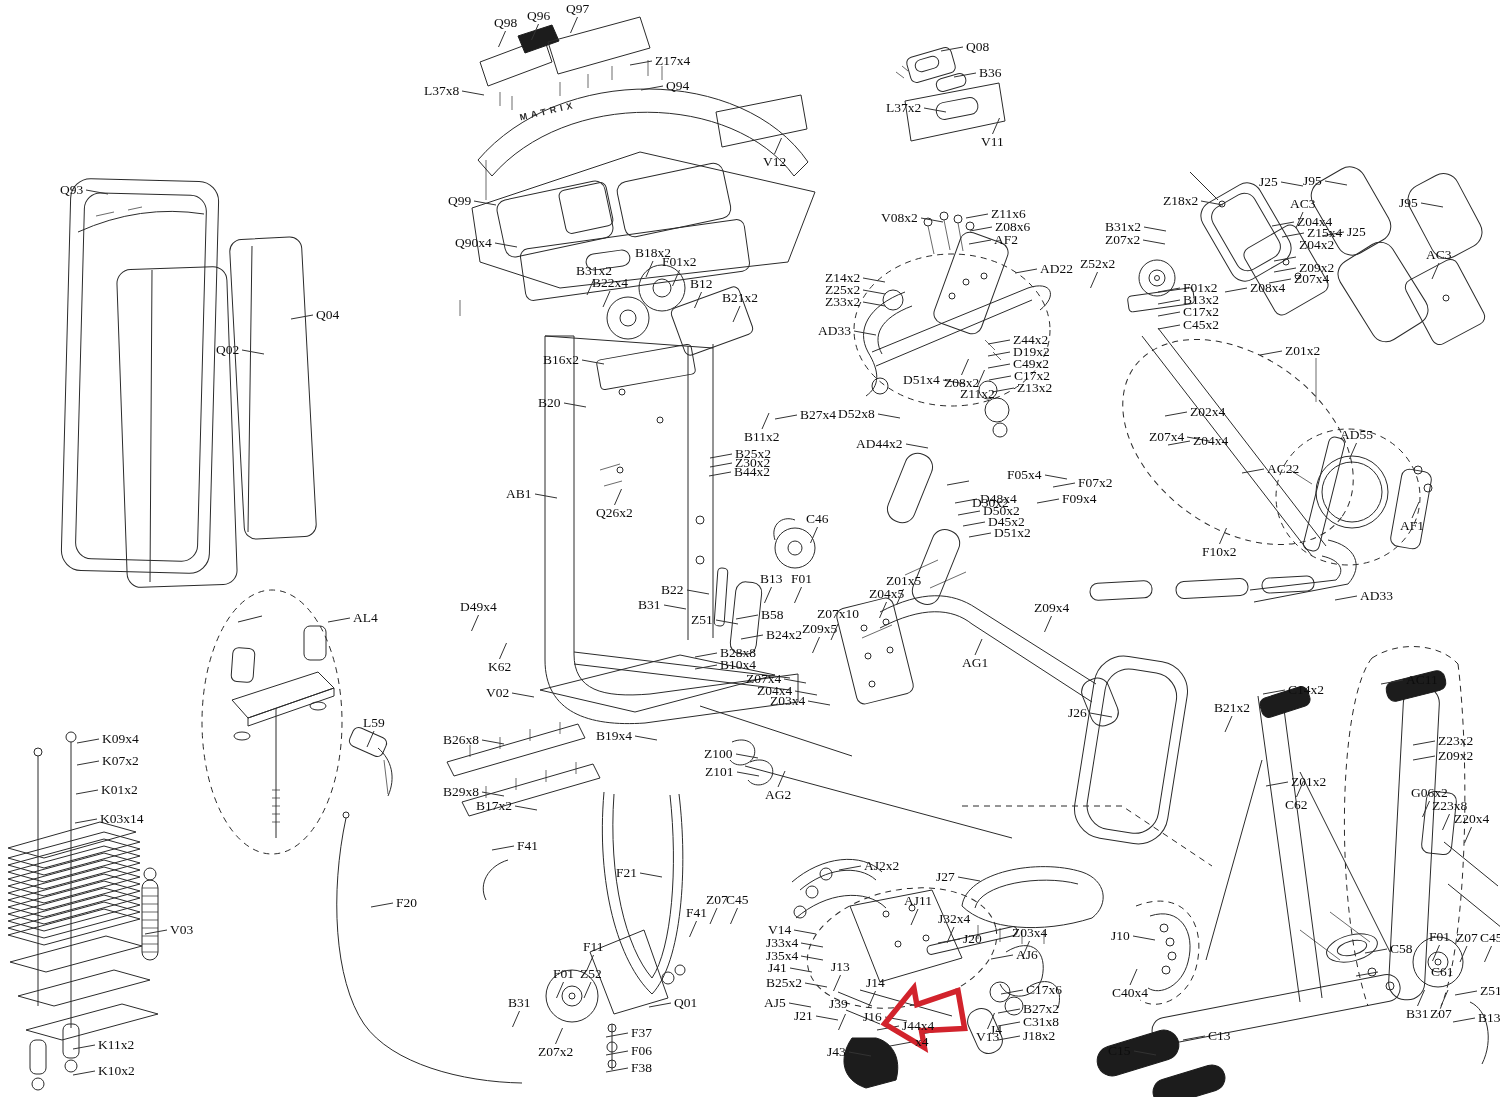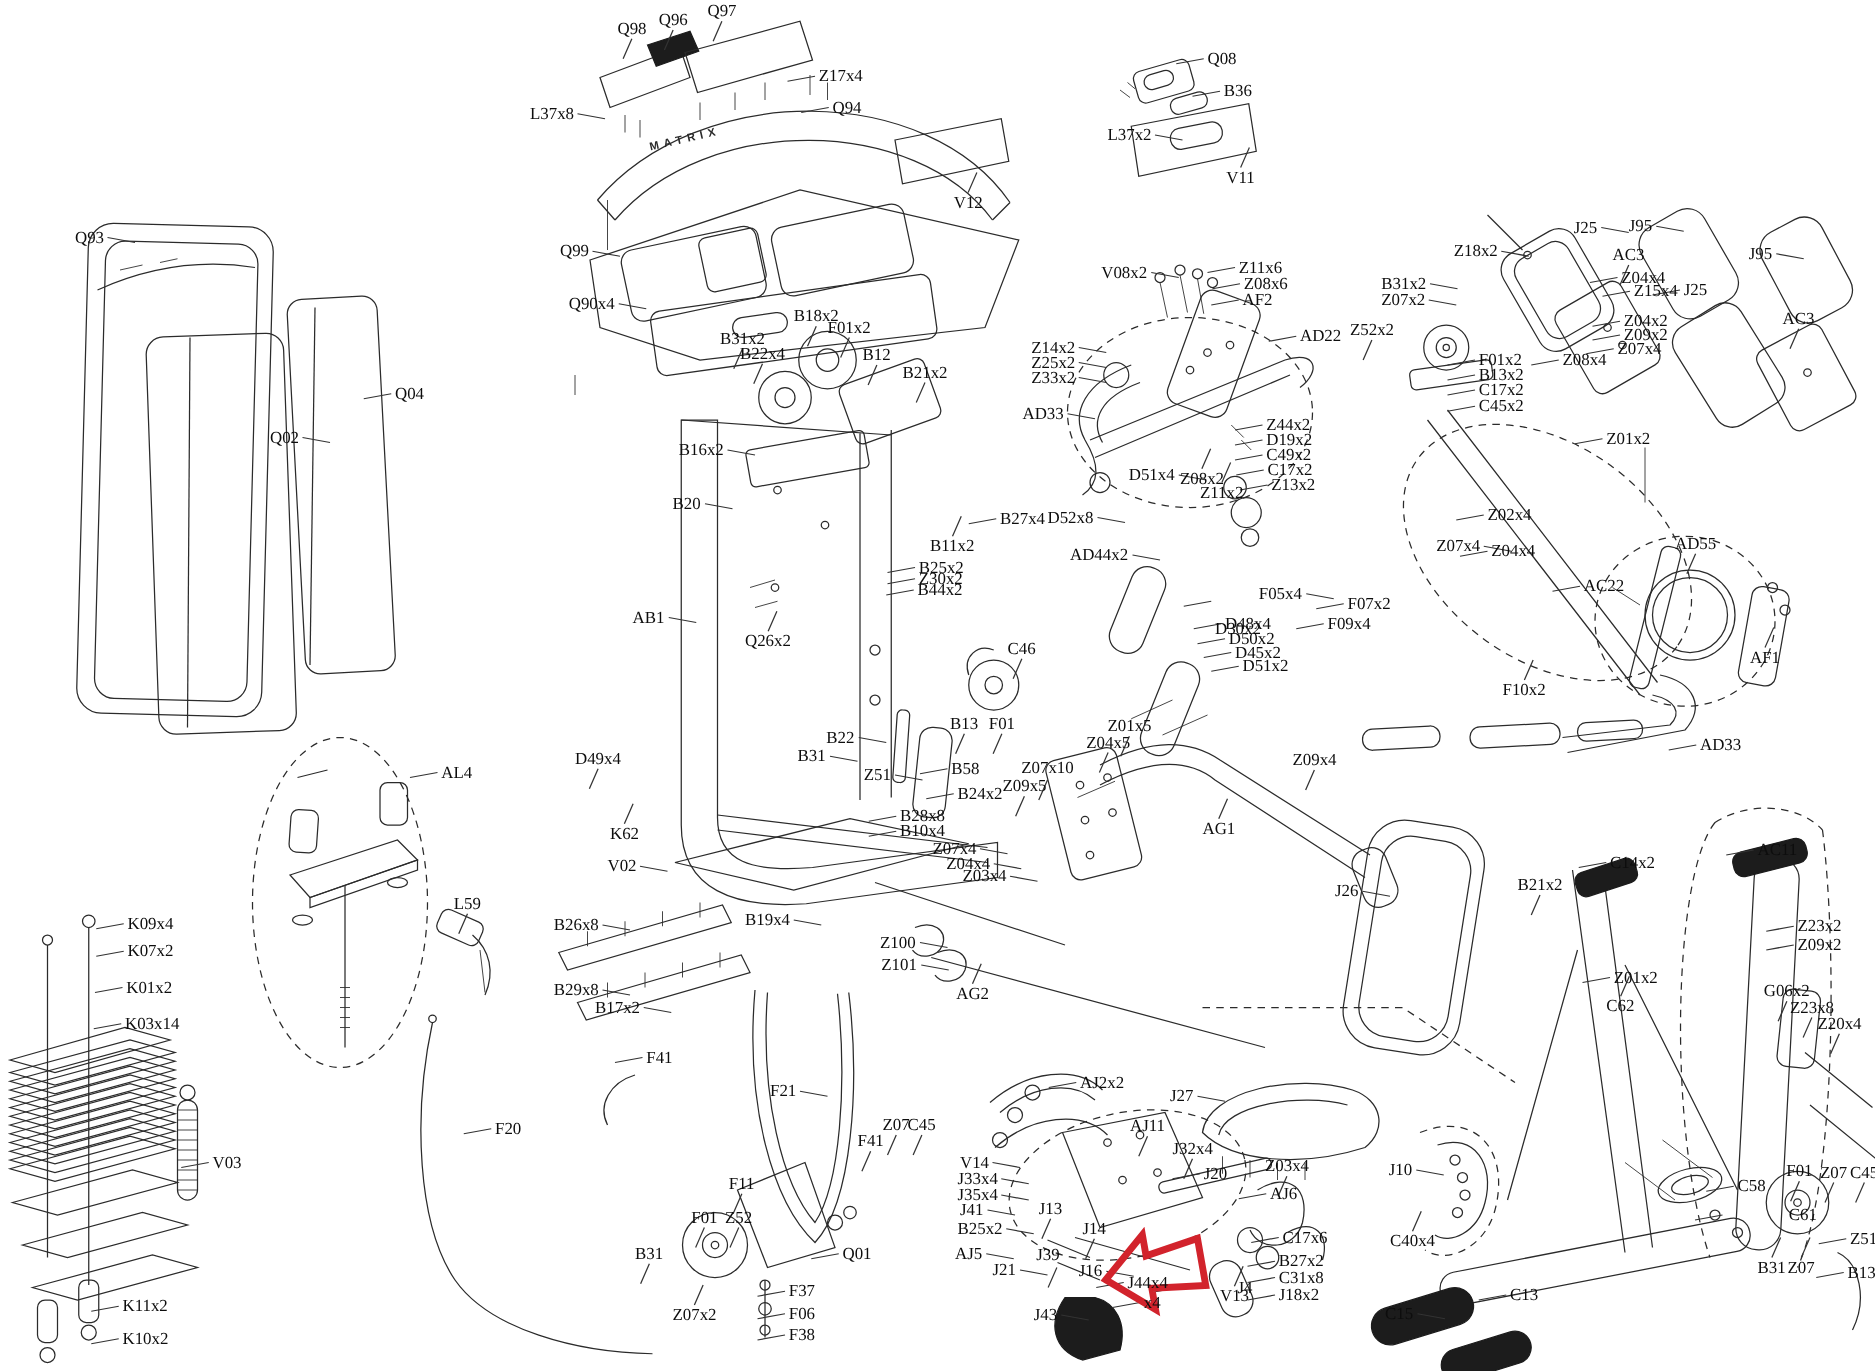--- a/index.html
+++ b/index.html
@@ -519,21 +519,21 @@
       <span class="part-label" style="left: 1040px; top: 262px;">AD22</span>
       <span class="part-label" style="left: 1105px; top: 220px;">B31x2</span>
       <span class="part-label" style="left: 1105px; top: 233px;">Z07x2</span>
       <span class="part-label" style="left: 1080px; top: 257px;">Z52x2</span>
       <span class="part-label" style="left: 1163px; top: 194px; text-align: center;">Z18x2</span>
       <span class="part-label" style="left: 1259px; top: 175px;">J25</span>
       <span class="part-label" style="left: 1303px; top: 174px;">J95</span>
       <span class="part-label" style="left: 1290px; top: 197px;">AC3</span>
       <span class="part-label" style="left: 1297px; top: 215px;">Z04x4</span>
       <span class="part-label" style="left: 1307px; top: 226px;">Z15x4</span>
-      <span class="part-label" style="left: 1299px; top: 250px;">Z04x2</span>
+      <span class="part-label" style="left: 1299px; top: 238px;">Z04x2</span>
       <span class="part-label" style="left: 1299px; top: 261px;">Z09x2</span>
       <span class="part-label" style="left: 1294px; top: 272px;">Z07x4</span>
       <span class="part-label" style="left: 1250px; top: 281px;">Z08x4</span>
       <span class="part-label" style="left: 1347px; top: 225px;">J25</span>
       <span class="part-label" style="left: 1399px; top: 196px;">J95</span>
       <span class="part-label" style="left: 1426px; top: 248px;">AC3</span>
       <span class="part-label" style="left: 1183px; top: 281px;">F01x2</span>
       <span class="part-label" style="left: 1183px; top: 293px;">B13x2</span>
       <span class="part-label" style="left: 1183px; top: 305px;">C17x2</span>
       <span class="part-label" style="left: 1183px; top: 318px;">C45x2</span>

